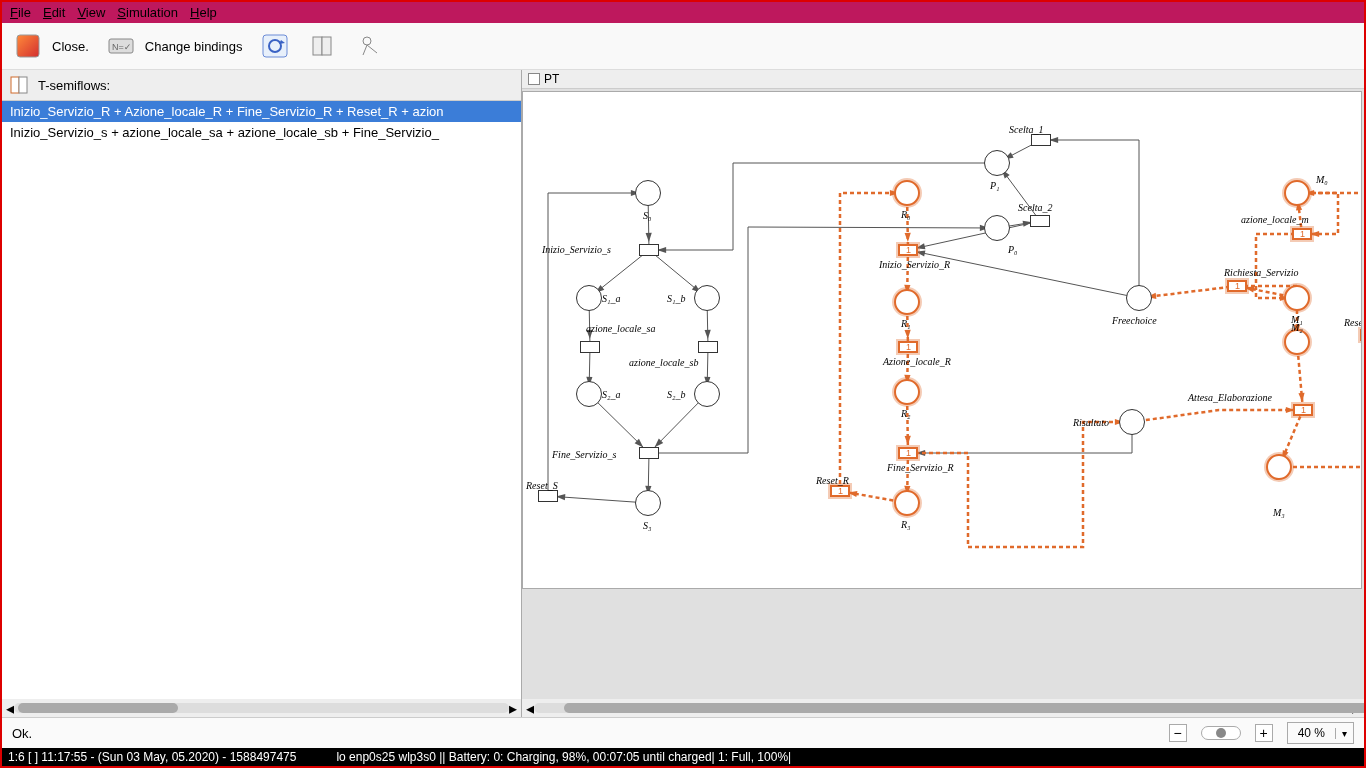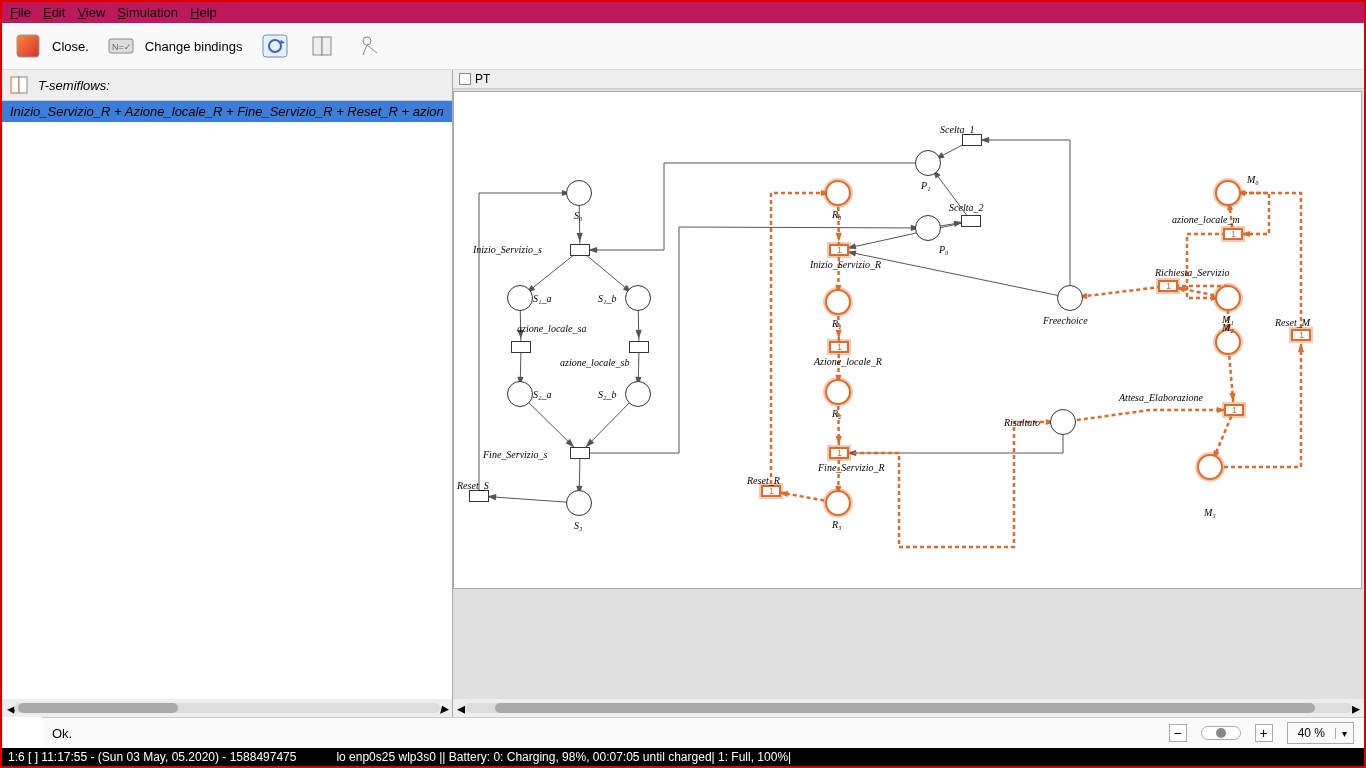--- a/index.html
+++ b/index.html
@@ -9,40 +9,40 @@
 .menubar { display: flex; gap: 12px; padding: 3px 8px; font-size: 13px; background: #be185d; }
 .menubar span { cursor: default; }
 .menubar span u { text-decoration: underline; }
 
 .toolbar { display: flex; align-items: center; gap: 18px; padding: 10px 12px; border-bottom: 1px solid #ddd; background: #f9f9f9; }
 .tool-item { display: flex; align-items: center; gap: 8px; font-size: 13px; }
 .tool-icon { width: 30px; height: 26px; display: flex; align-items: center; justify-content: center; }
 
 .main-area { flex: 1; display: flex; overflow: hidden; }
 
-.left-panel { width: 451px; display: flex; flex-direction: column; border-right: 1px solid #aaa; font-style: italic; }
+.left-panel { width: 520px; display: flex; flex-direction: column; border-right: 1px solid #aaa; }
 .left-header { display: flex; align-items: center; gap: 6px; padding: 4px 6px; font-size: 13px; background: #eee; border-bottom: 1px solid #ccc; }
 .left-header-icon { width: 24px; height: 22px; }
 .left-list { flex: 1; overflow: hidden; font-size: 13px; }
 .left-list .row { padding: 3px 8px; white-space: nowrap; overflow: hidden; }
-.left-list .row.sel { background: #3b7dd8; color: #000000; }
+.left-list .row.sel { background: #3b7dd8; color: #ffffff; }
 .left-scroll { height: 18px; background: #eee; display: flex; align-items: center; padding: 0 4px; }
 .left-scroll .track { flex: 1; height: 10px; background: #ddd; border-radius: 5px; position: relative; }
 .left-scroll .thumb { position: absolute; left: 4px; top: 0; width: 160px; height: 10px; background: #aaa; border-radius: 5px; }
 
 .right-panel { flex: 1; display: flex; flex-direction: column; background: #e0e0e0; }
 .right-tabbar { display: flex; align-items: center; padding: 2px 6px; font-size: 12px; background: #eee; border-bottom: 1px solid #ccc; gap: 4px; }
 .tab-chip { width: 12px; height: 12px; background: #fff; border: 1px solid #888; }
 .right-canvas { flex: 1; position: relative; background: #fff; border: 1px solid #aaa; margin: 2px 2px 0 0; overflow: hidden; }
 .right-below { height: 110px; }
 .right-scroll { height: 18px; background: #eee; display: flex; align-items: center; padding: 0 4px; }
 .right-scroll .track { flex: 1; height: 10px; background: #ddd; border-radius: 5px; position: relative; }
 .right-scroll .thumb { position: absolute; left: 30px; top: 0; width: 820px; height: 10px; background: #aaa; border-radius: 5px; }
 
-.statusbar { display: flex; align-items: center; justify-content: space-between; padding: 4px 10px; font-size: 13px; border-top: 1px solid #ccc; background: #fafafa; margin-left: 40px; }
+.statusbar { display: flex; align-items: center; justify-content: space-between; padding: 4px 10px; font-size: 13px; border-top: 1px solid #ccc; background: #fafafa; }
 .zoom-controls { display: flex; align-items: center; gap: 14px; }
 .zoom-btn { width: 18px; height: 18px; border: 1px solid #aaa; display: flex; align-items: center; justify-content: center; font-size: 14px; background: #fff; }
 .zoom-slider { width: 40px; height: 14px; border: 1px solid #aaa; border-radius: 7px; position: relative; background: #fff; }
 .zoom-slider .knob { position: absolute; left: 14px; top: 1px; width: 10px; height: 10px; border-radius: 50%; background: #888; }
 .zoom-select { display: flex; align-items: center; border: 1px solid #aaa; height: 22px; }
 .zoom-select .val { padding: 0 10px; font-size: 12px; }
 .zoom-select .arrow { width: 18px; text-align: center; border-left: 1px solid #aaa; font-size: 10px; }
 
 .bottombar { display: flex; color: #fff; background: #000; font-size: 12px; font-family: monospace; padding: 2px 6px; gap: 40px; }
 .bottombar .seg { white-space: nowrap; }
@@ -125,20 +125,21 @@
       <span class="left-header-icon">
         <svg width="24" height="22">
             <rect x="3" y="3" width="8" height="16" fill="#fff" stroke="#d06a2b"></rect>
             <rect x="11" y="3" width="8" height="16" fill="#fff" stroke="#888"></rect>
           </svg>
       </span>
       <span>T-semiflows:</span>
     </div>
     <div class="left-list">
       <div class="row sel">Inizio_Servizio_R + Azione_locale_R + Fine_Servizio_R + Reset_R + azion</div>
+      <div class="row">Inizio_Servizio_s + azione_locale_sa + azione_locale_sb + Fine_Servizio_</div>
     </div>
     <div class="left-scroll">
       <span>◂</span>
       <div class="track">
           <div class="thumb"></div>
         </div>
       <span>▸</span>
     </div>
   </div>
 

